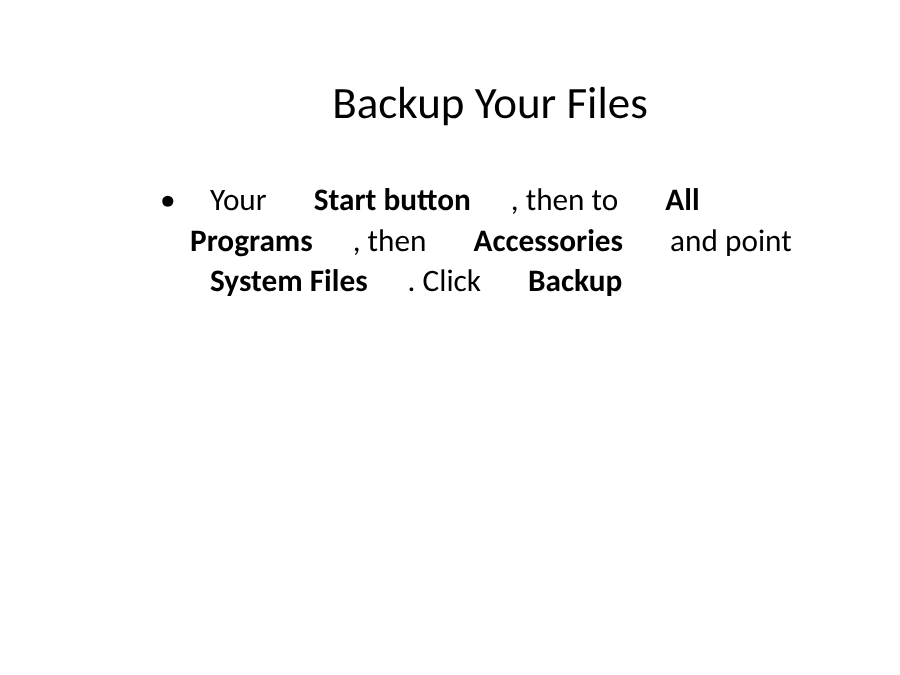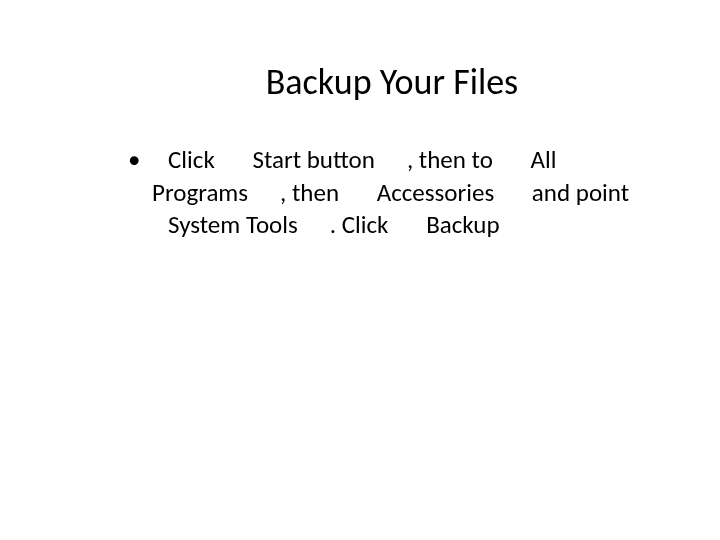--- a/index.html
+++ b/index.html
@@ -33,25 +33,25 @@
       padding-left: 24px;
     }
     .bullet-item::before {
       content: "•";
       position: absolute;
       left: 0;
       top: 0;
       font-size: 25px;
     }
     .bold {
-      font-weight: 400;
+      font-weight: 700;
     }
   </style>
 </head>
 <body>
 
 <h1 class="title">Backup Your Files</h1>
 
 <ul class="bullet-list">
   <li class="bullet-item">
-    <span>Click </span><span class="bold">Start button</span><span>, then to </span><span class="bold">All Programs</span><span>, then </span><span class="bold">Accessories</span><span> and point </span><span class="bold">System Tools</span><span>. Click </span><span class="bold">Backup</span>
+    <span>Your </span><span class="bold">Start button</span><span>, then to </span><span class="bold">All Programs</span><span>, then </span><span class="bold">Accessories</span><span> and point </span><span class="bold">System Files</span><span>. Click </span><span class="bold">Backup</span>
   </li>
 </ul>
 
 </body></html>

